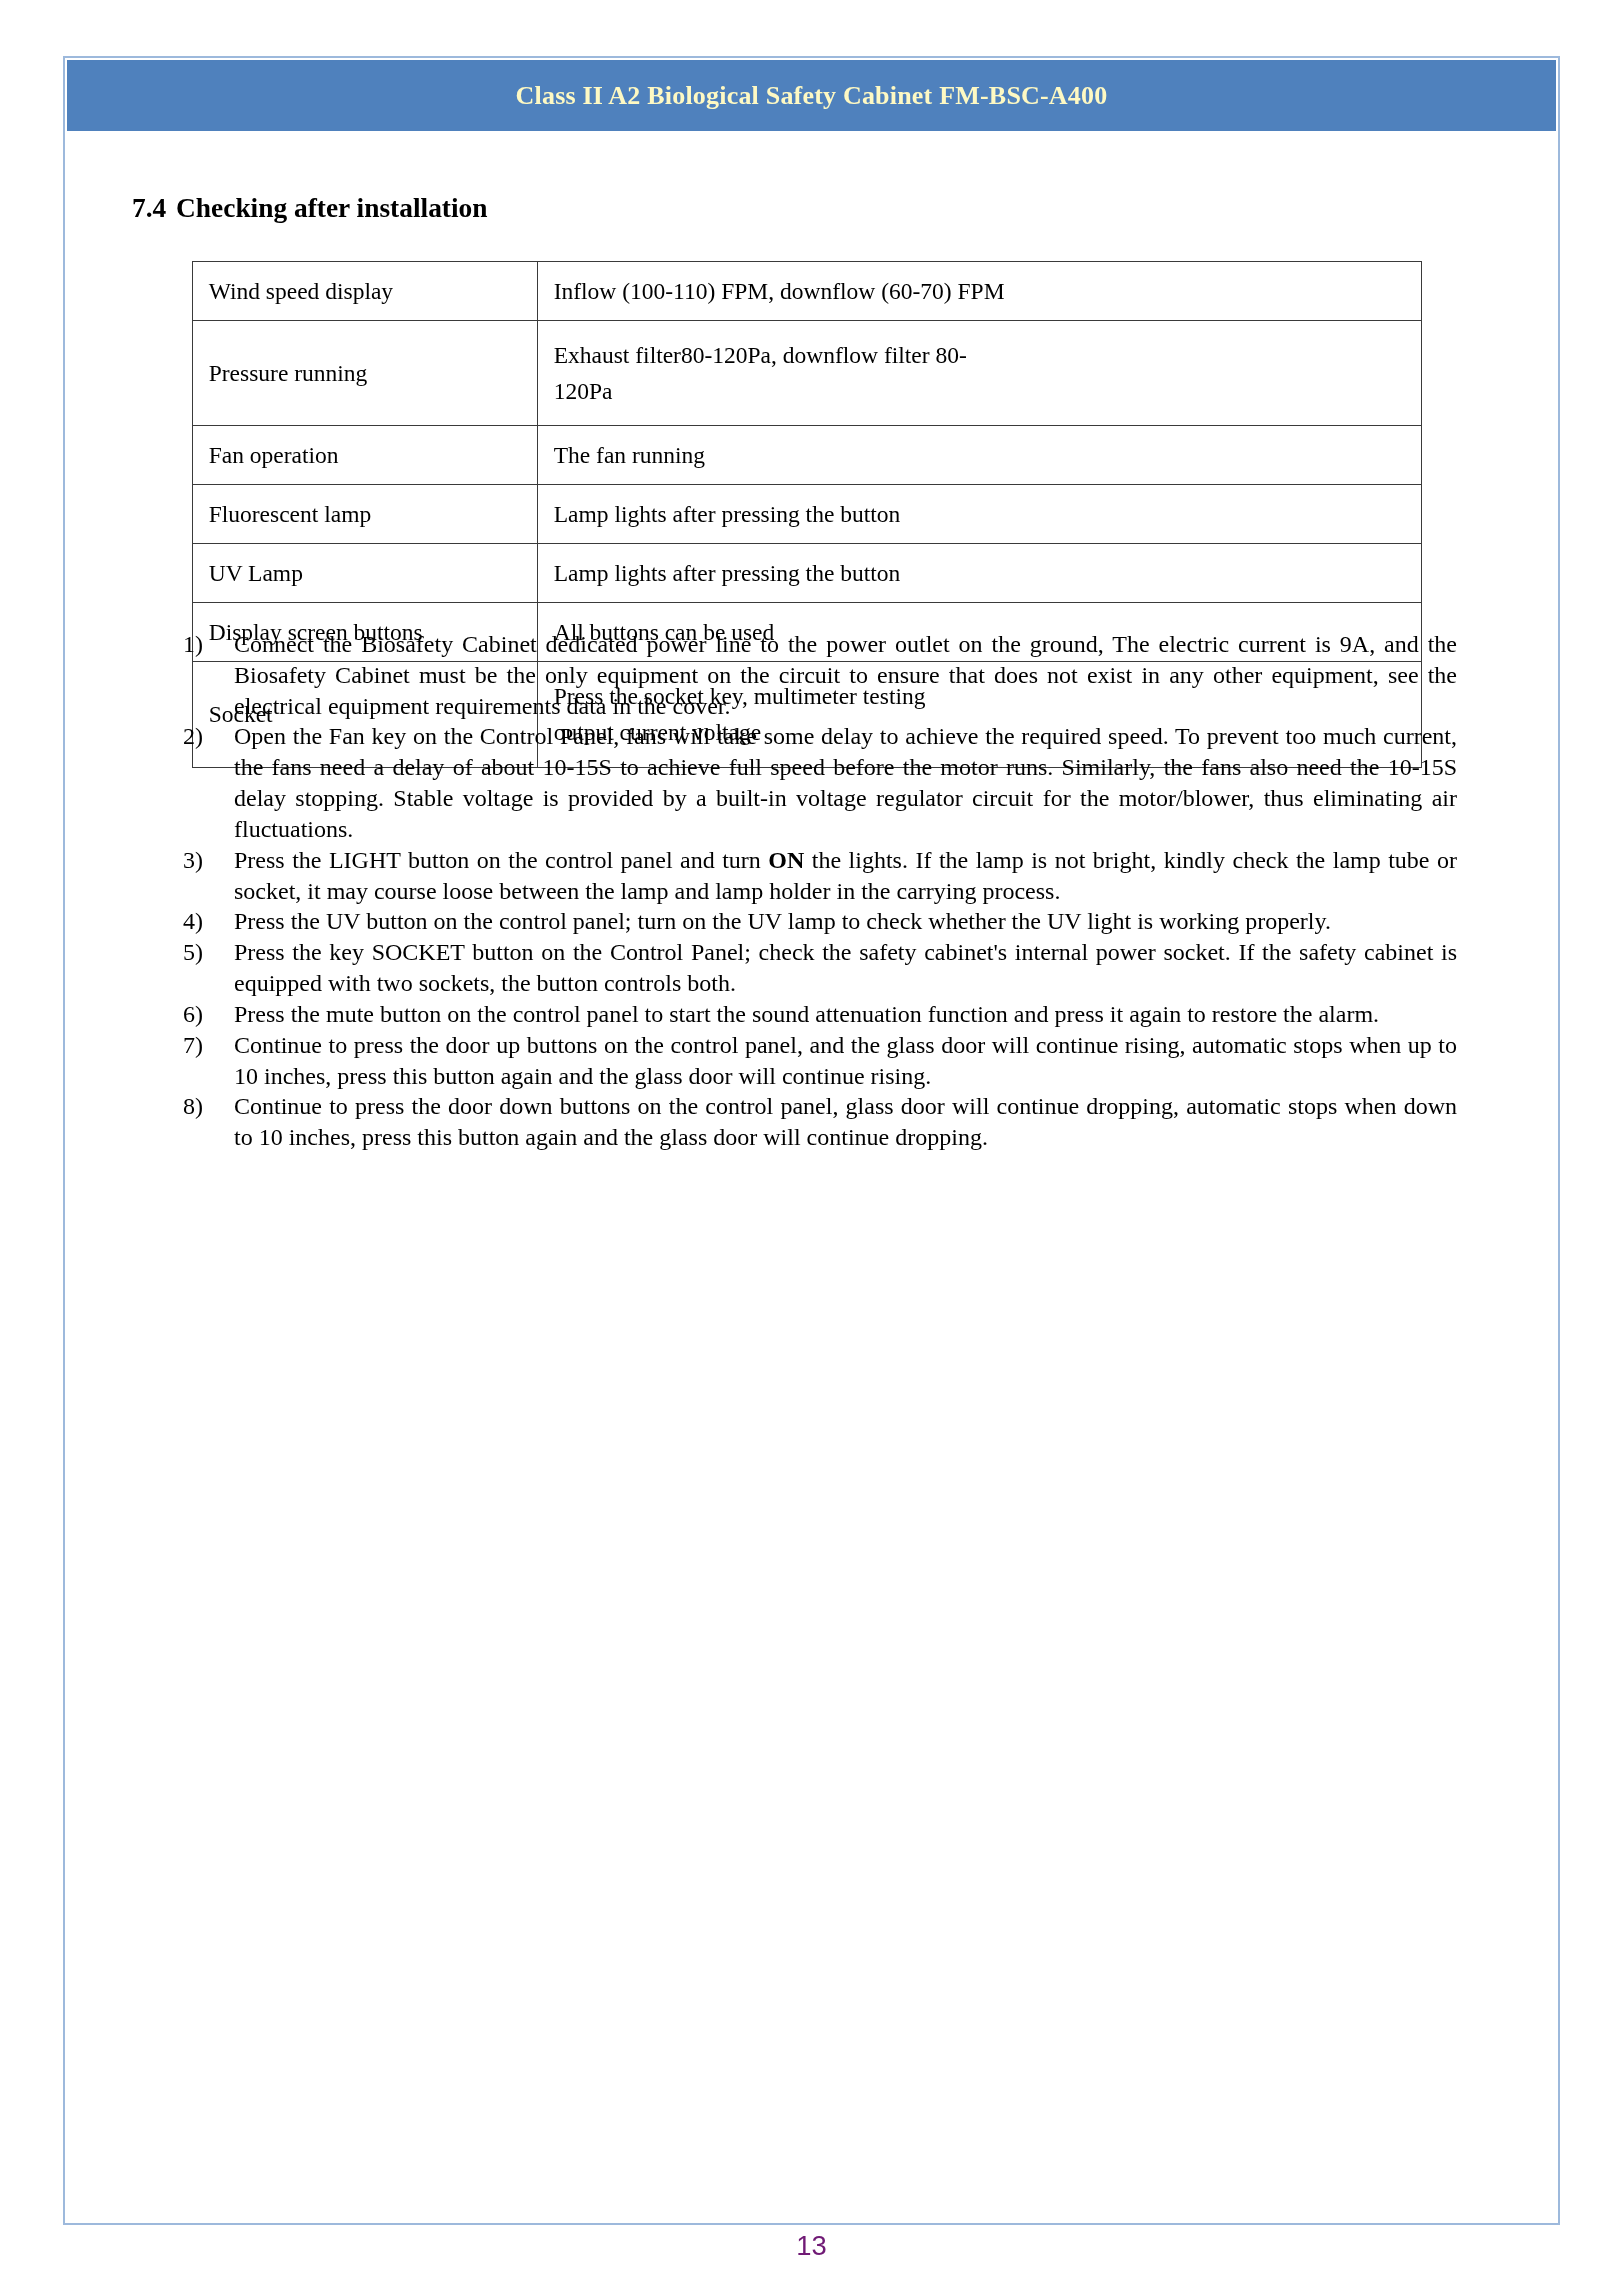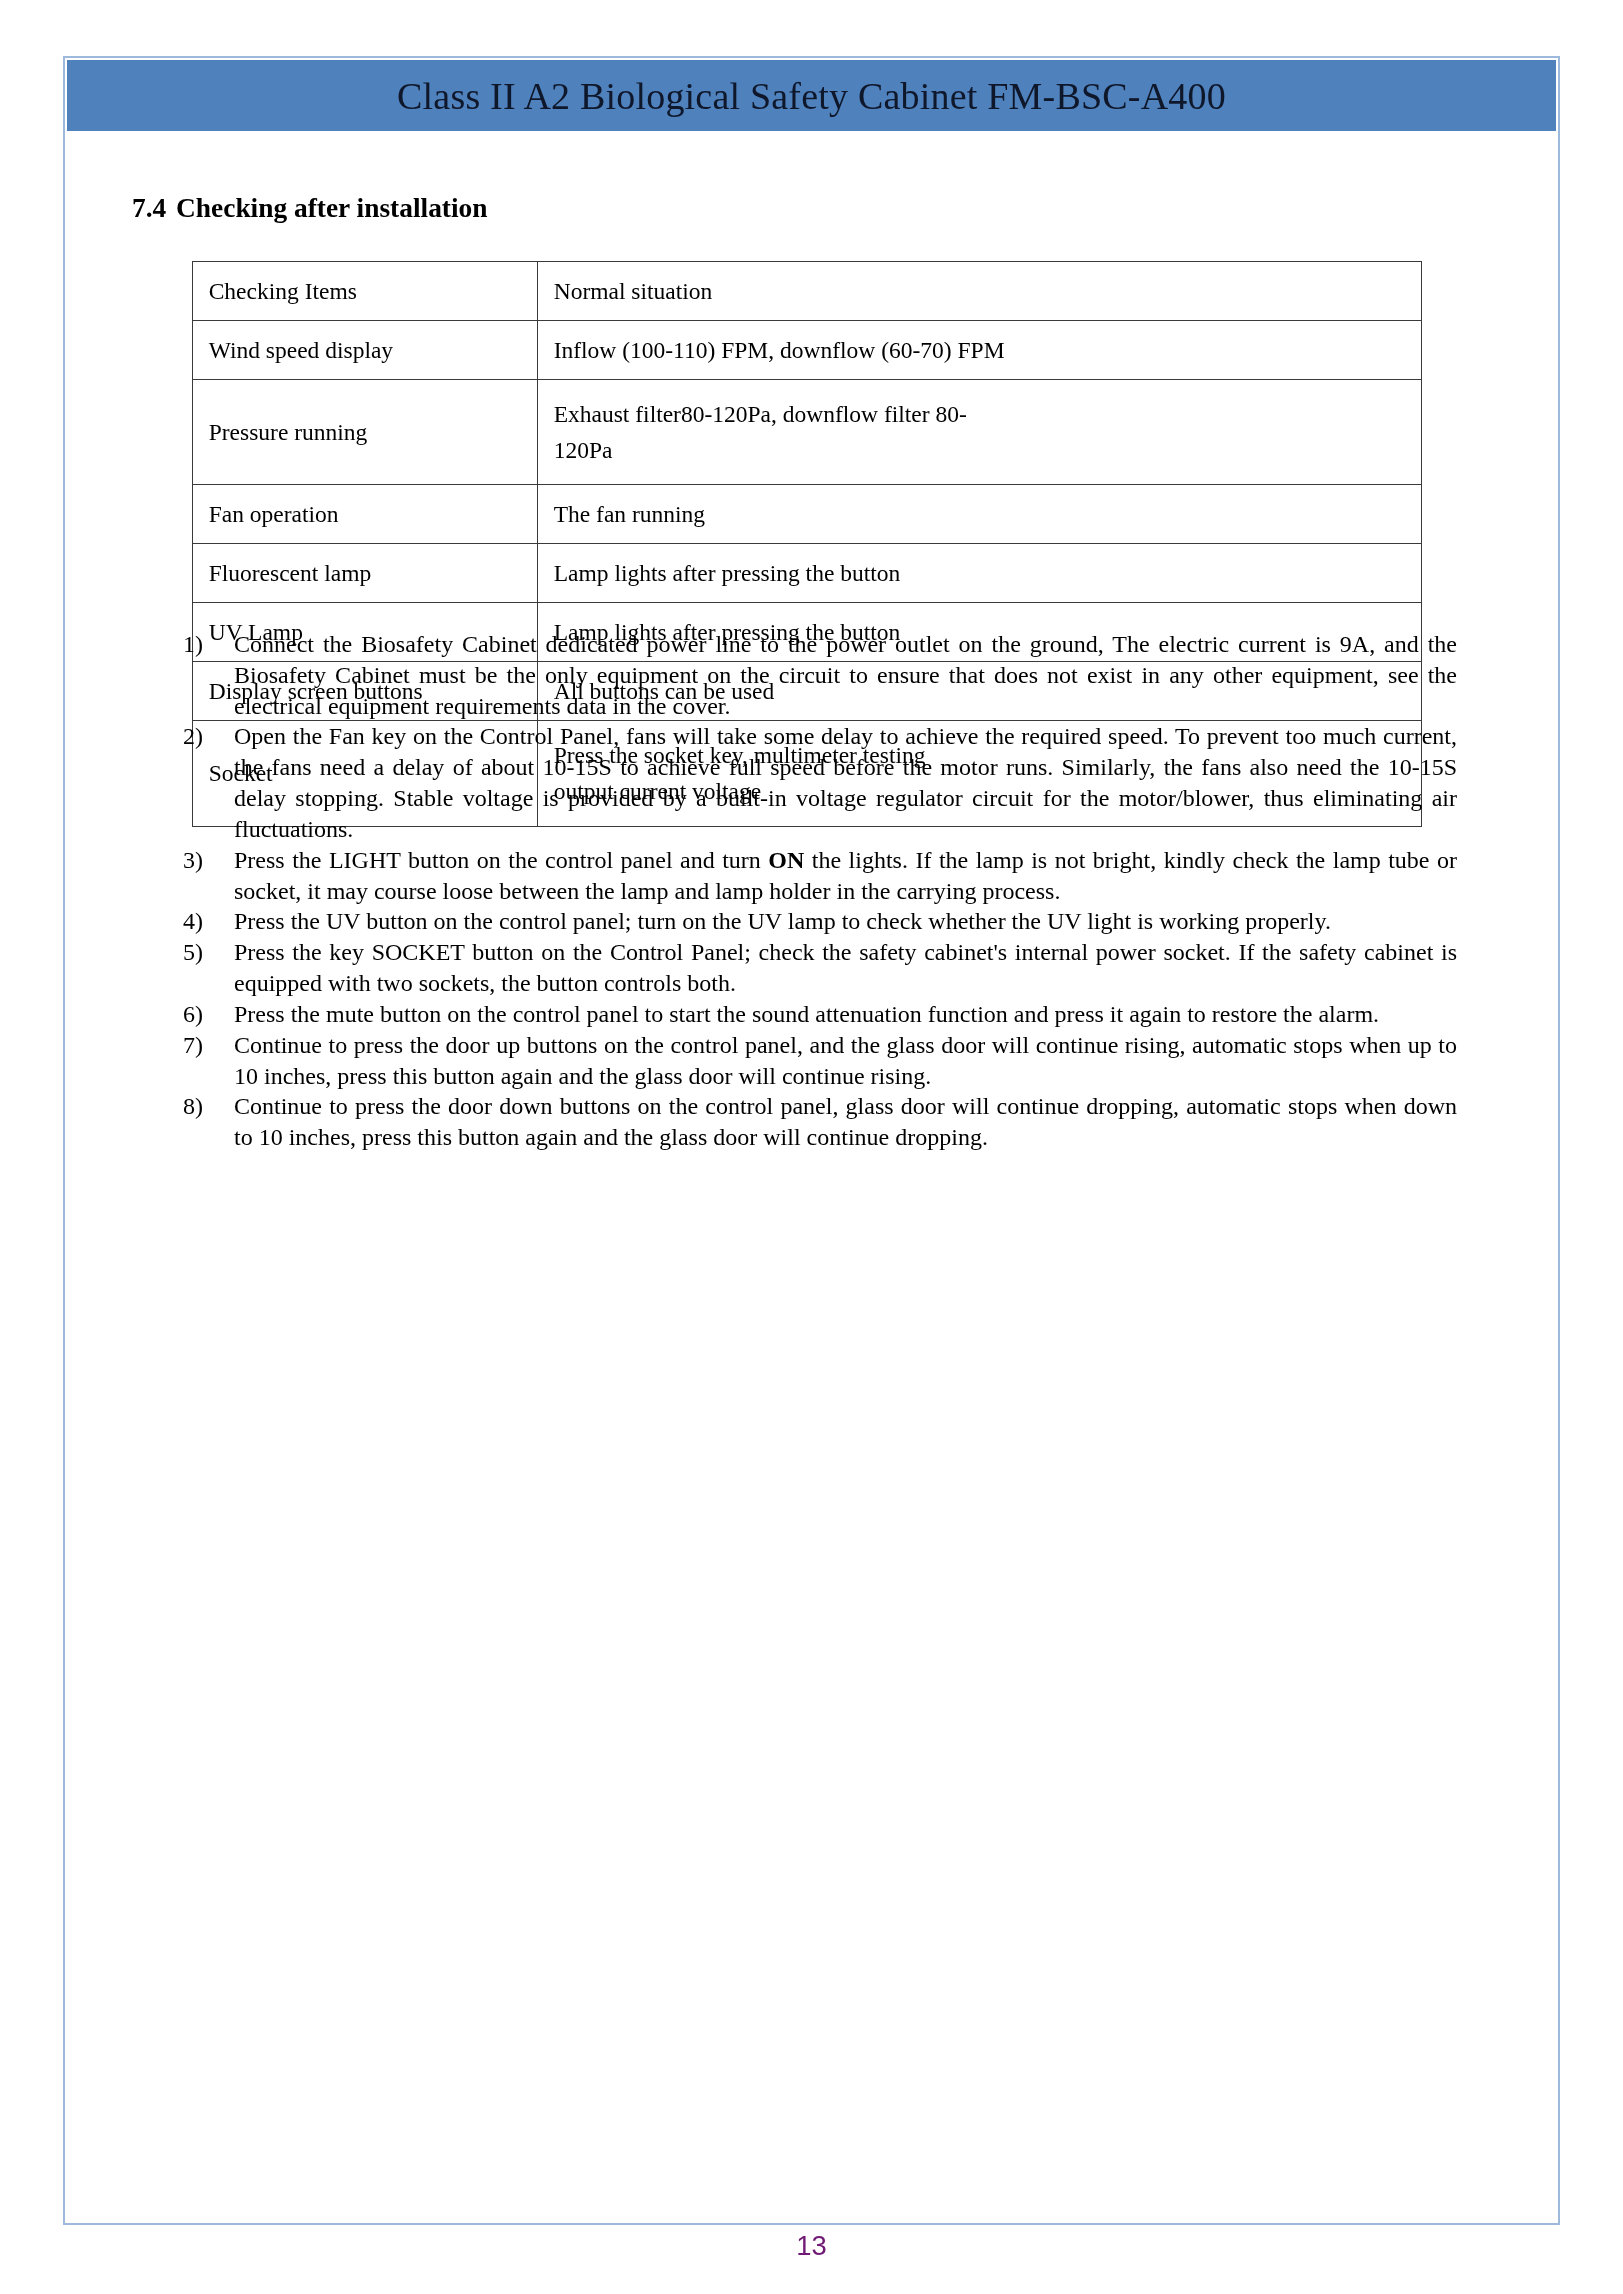--- a/index.html
+++ b/index.html
@@ -34,24 +34,24 @@
     left: 67px;
     top: 60px;
     width: 1489px;
     height: 71px;
     background: #4F81BD;
     display: flex;
     align-items: center;
     justify-content: center;
   }
   #header-banner .title {
-    color: #0f172a;
-    font-family: "Liberation Serif", serif;
-    font-weight: normal;
-    font-size: 38px;
+    color: #fef9c3;
+    font-family: "Liberation Serif", serif;
+    font-weight: bold;
+    font-size: 26px;
     letter-spacing: 0.2px;
     white-space: nowrap;
   }
 
   
   #content {
     position: absolute;
     left: 67px;
     top: 130px;
     width: 1489px;
@@ -153,24 +153,20 @@
     <span class="num">7.4</span><span>Checking after installation</span>
   </div>
 
   <table id="check-table">
     <colgroup>
         <col class="c1">
         <col class="c2">
       </colgroup>
     <tbody id="table-body">
         <tr>
-          <td>Checking Items</td>
-          <td>Normal situation</td>
-        </tr>
-        <tr>
           <td>Wind speed display</td>
           <td>
             <span class="l2">Inflow (100-110) FPM, downflow (60-70) FPM</span>
           </td>
         </tr>
         <tr>
           <td class="tall">Pressure running</td>
           <td class="tall">
             <span class="l2">Exhaust filter80-120Pa, downflow filter 80-</span>
             <span class="l2">120Pa</span>

